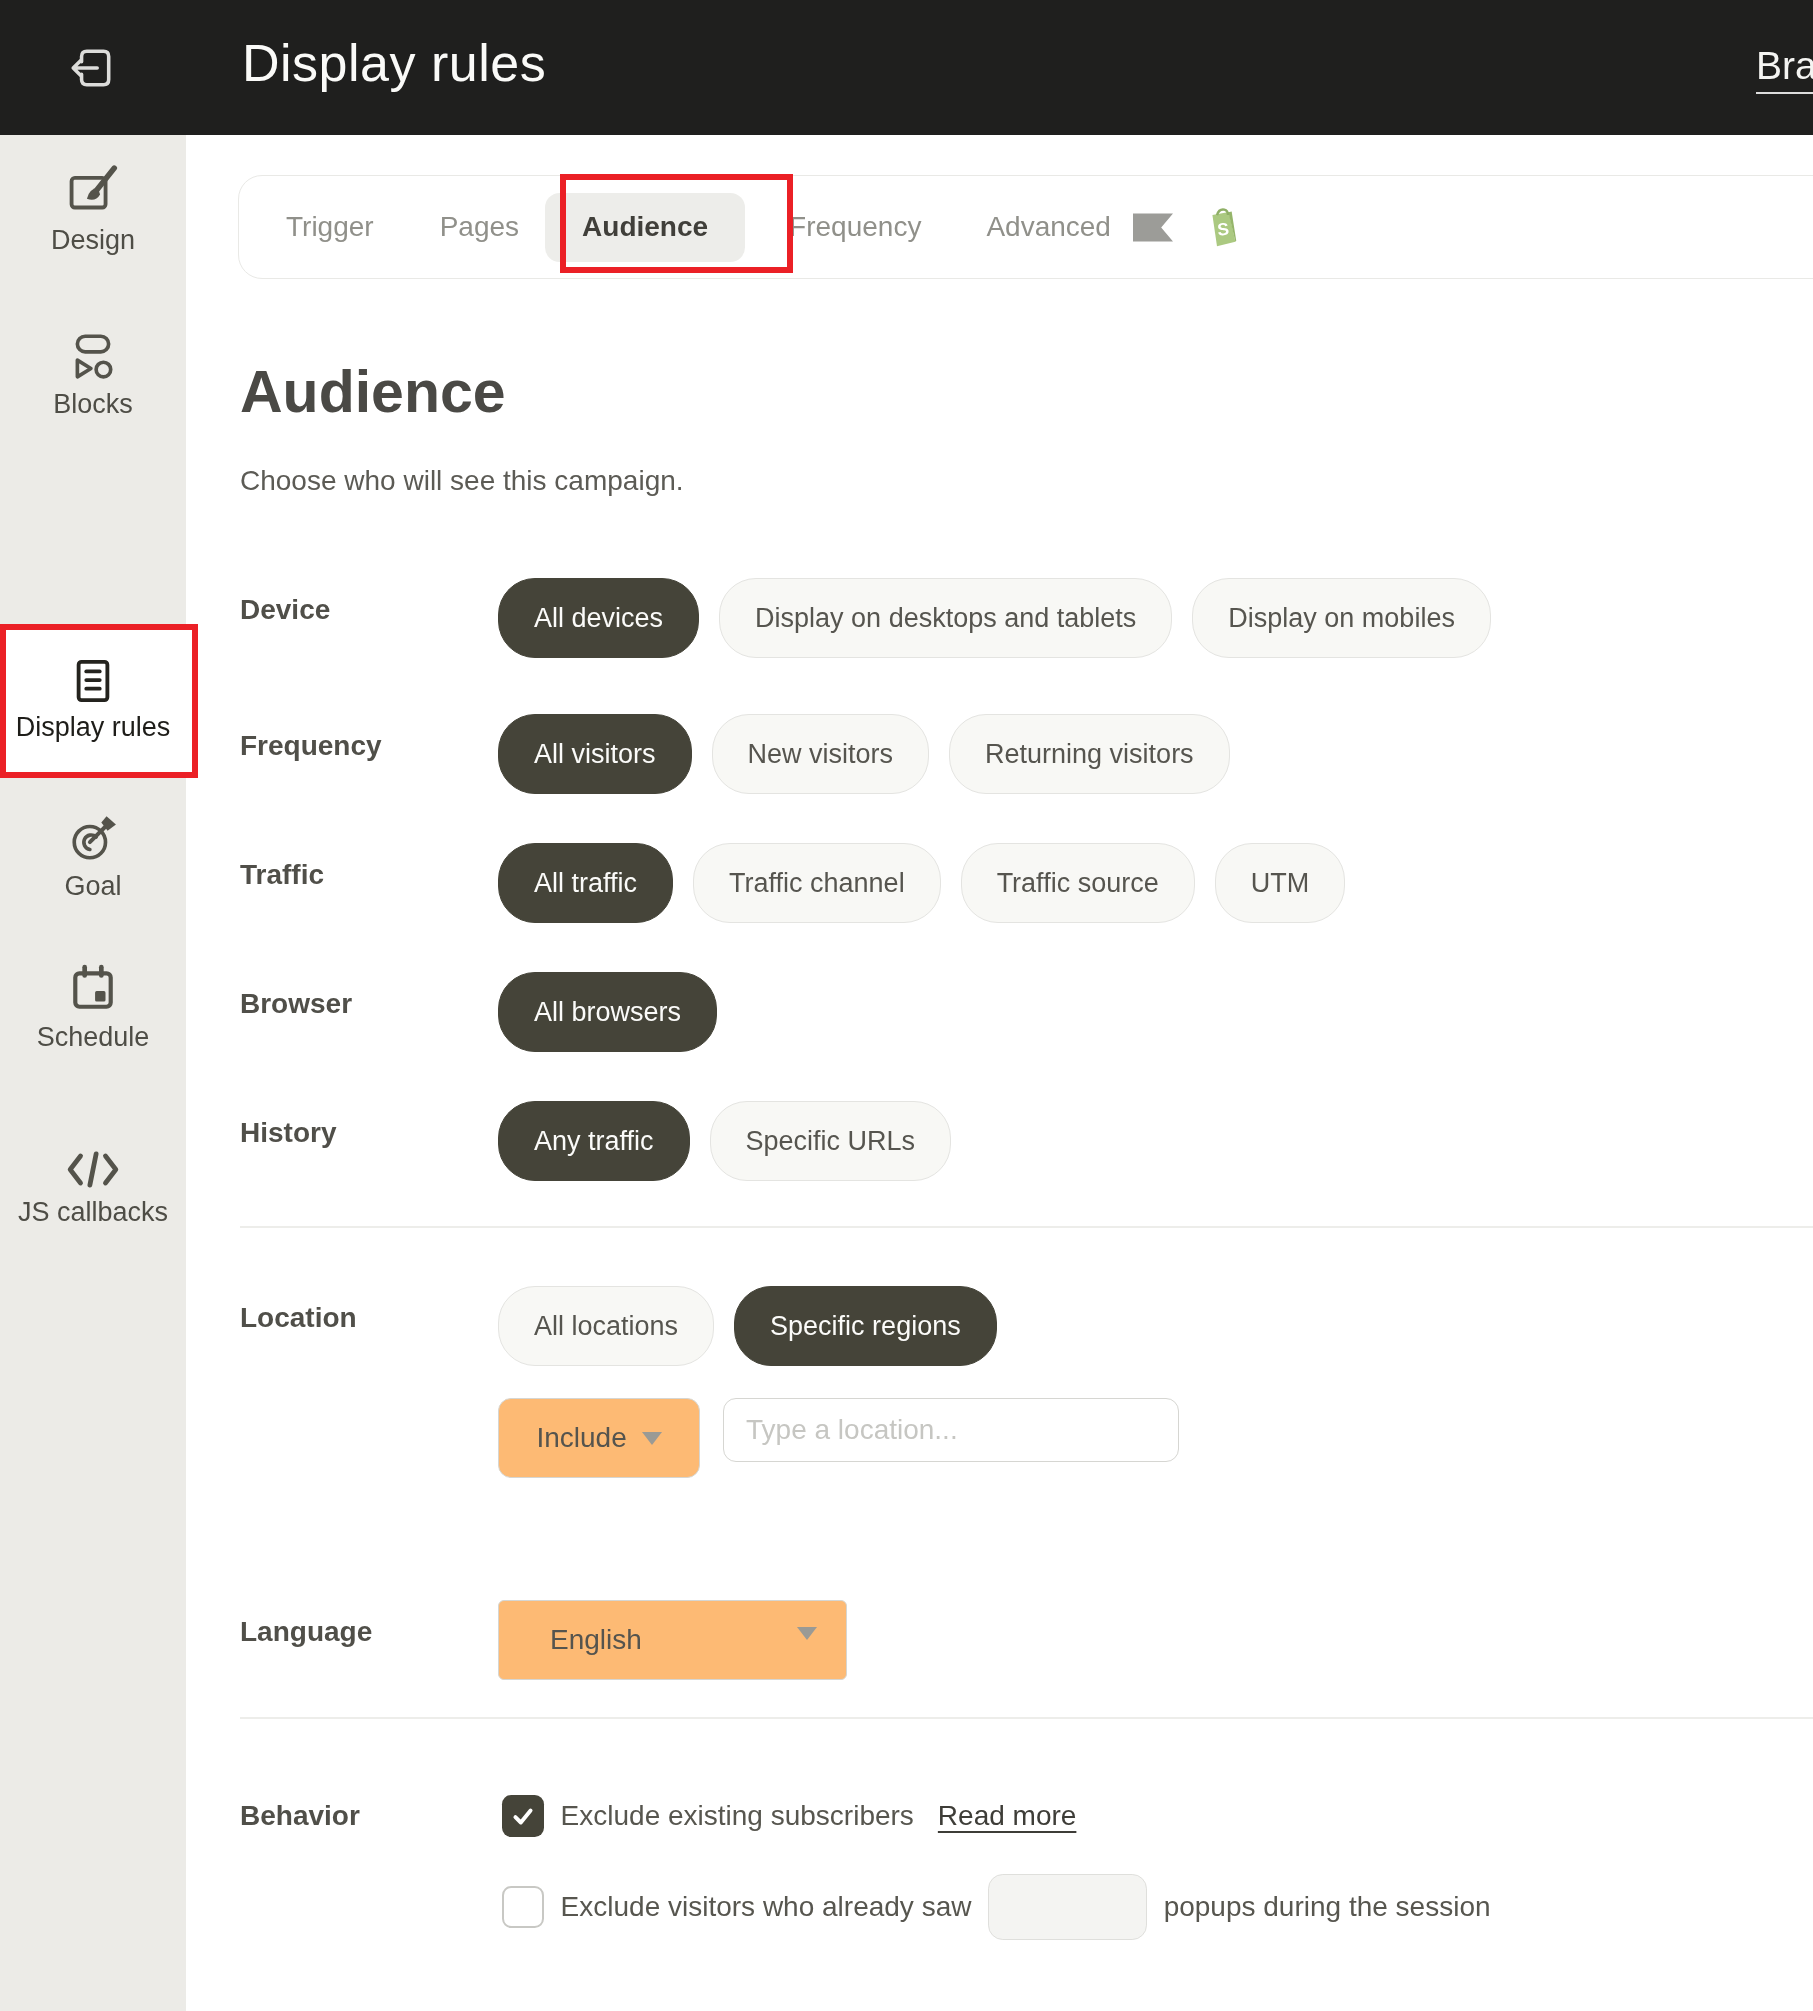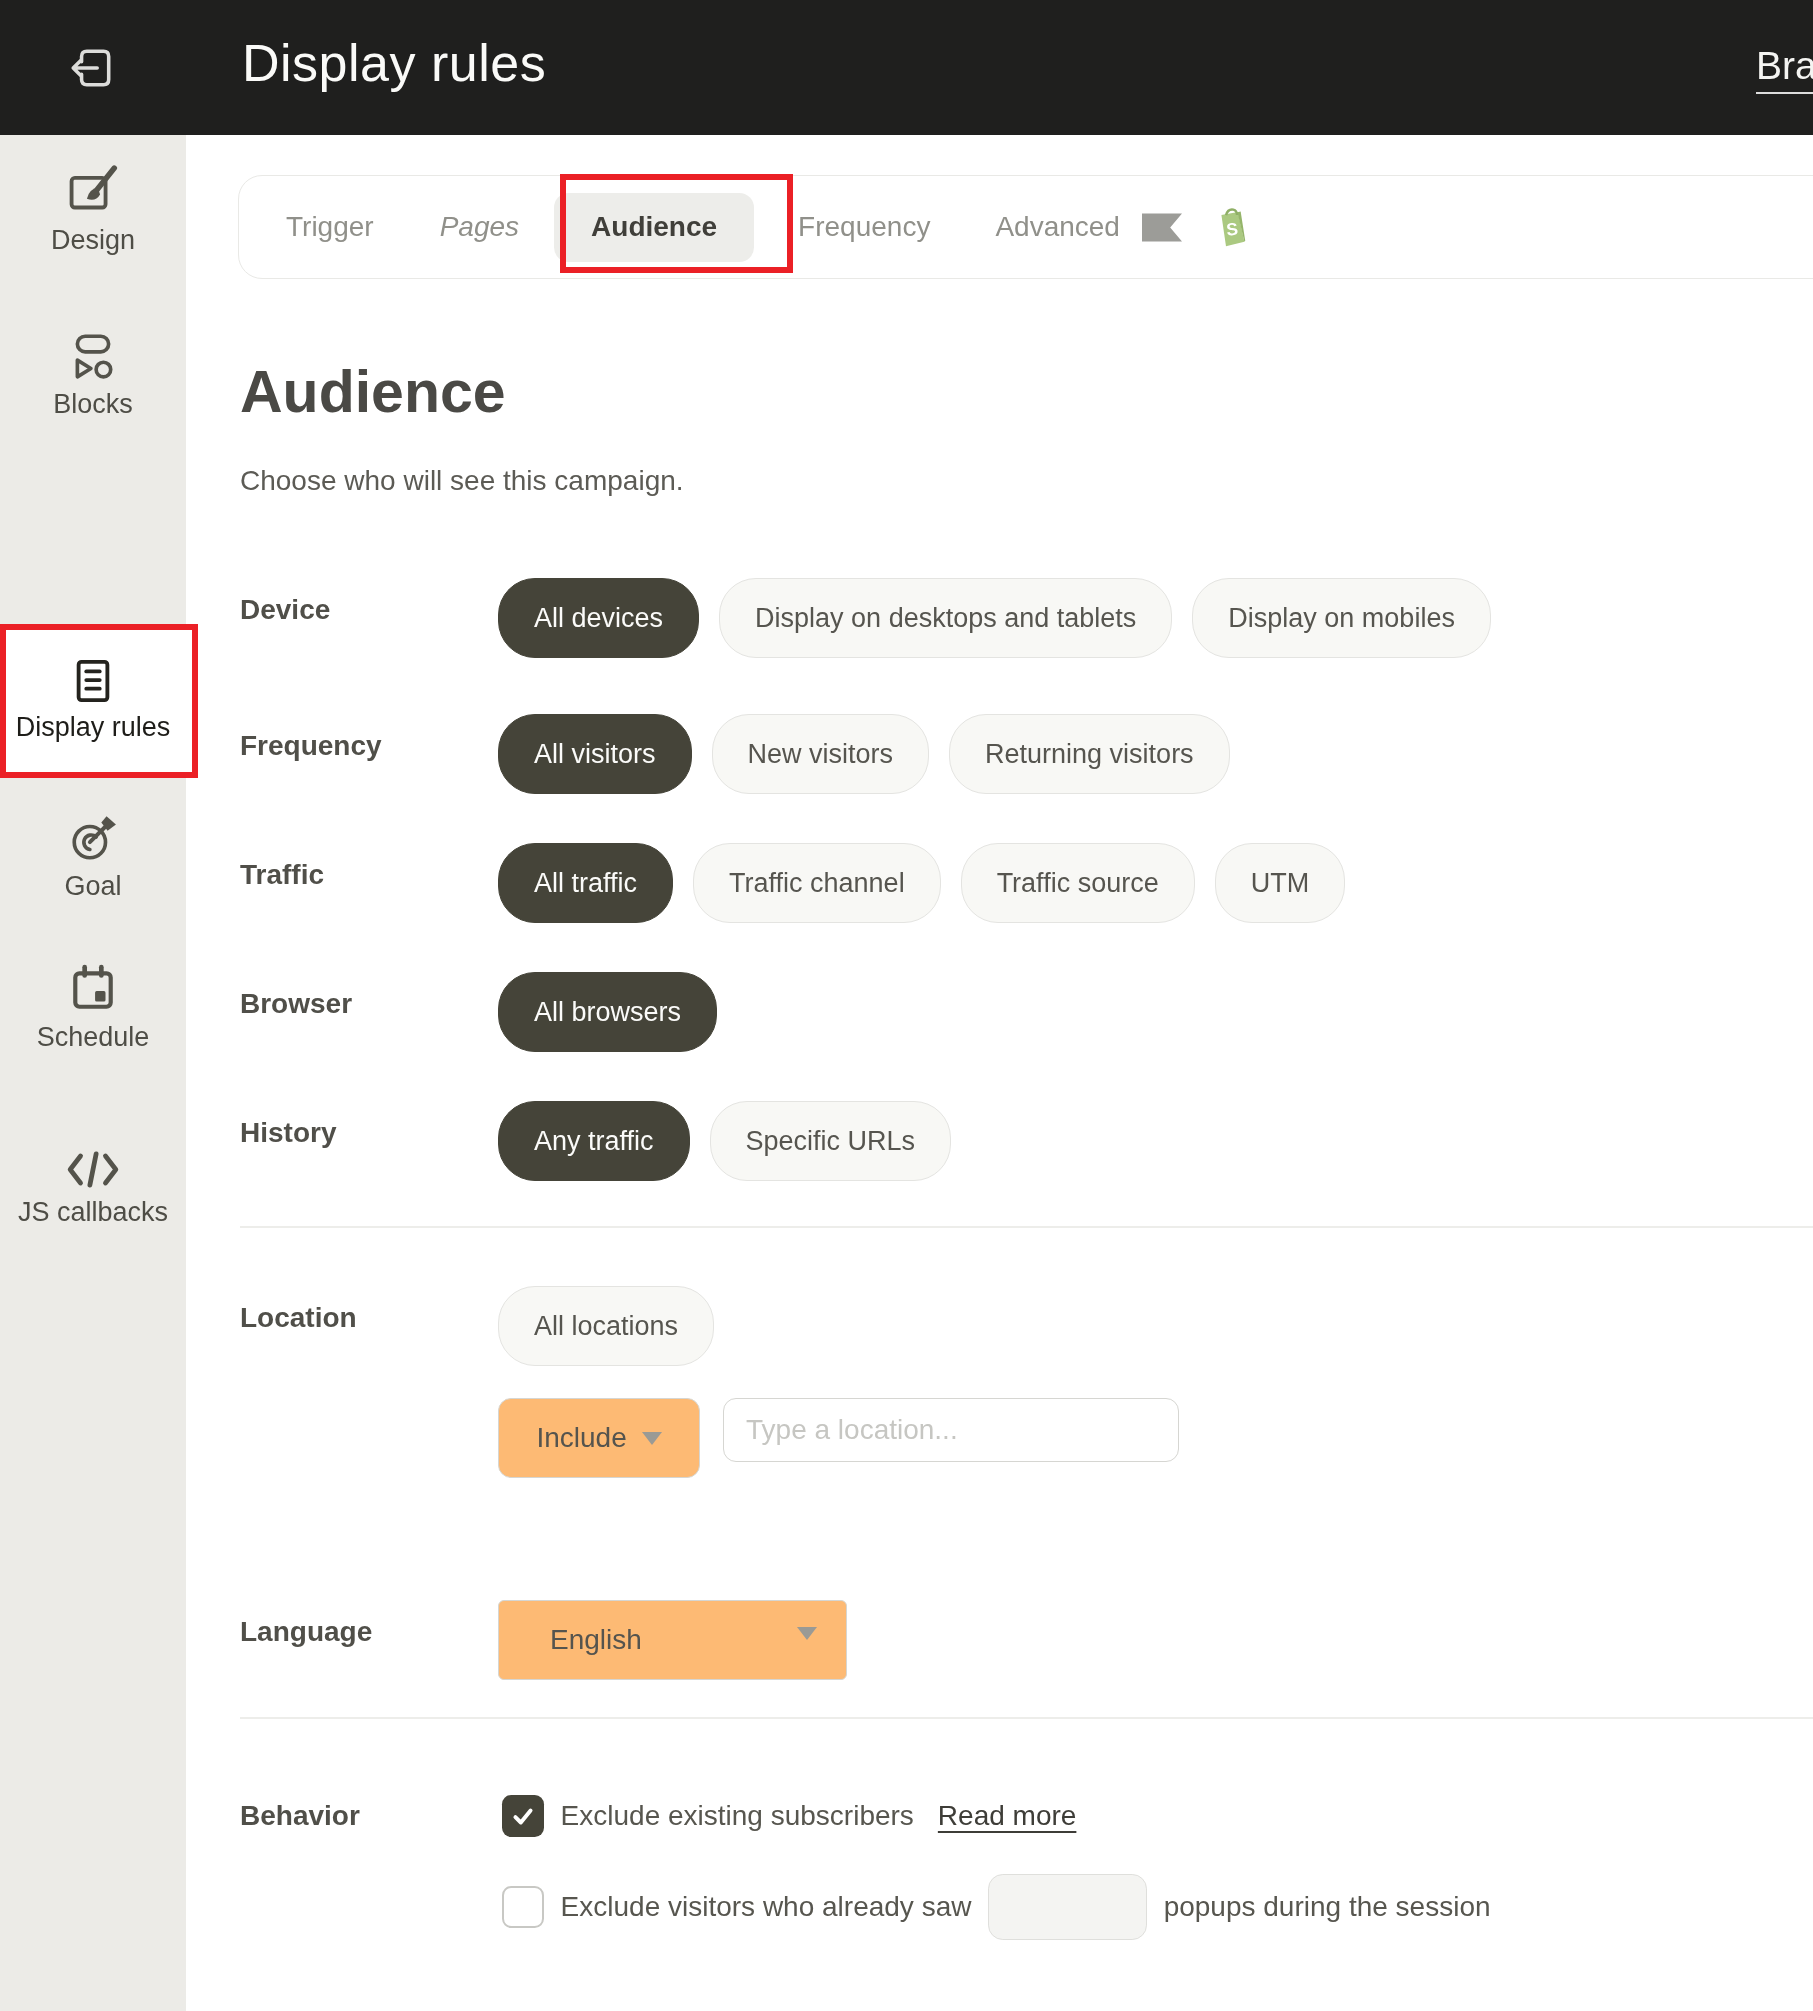--- a/index.html
+++ b/index.html
@@ -23,21 +23,21 @@
   
   .anno { position:absolute; border:6.5px solid #EB2026; background:transparent; z-index:8; pointer-events:none; }
   .anno-sidebar { left:0; top:624px; width:198px; height:154px; }
   .anno-tab { left:560px; top:174px; width:233px; height:99px; }
   
   .content { position:absolute; left:186px; top:135px; width:1627px; height:1877px; background:#fff; }
   
   .tabbar { position:absolute; left:52px; top:40px; width:1661px; height:104px; background:#fff;
     border:1.8px solid #E9E9E6; border-radius:24px; display:flex; align-items:center; padding-left:47px; }
   .tab { font-size:28px; color:#90908A; cursor:pointer; white-space:nowrap; }
-  .tab-trigger { margin-right:66px; } .tab-pages { margin-right:35px;font-style:italic; }
+  .tab-trigger { margin-right:66px; } .tab-pages { margin-right:26px; }
   .tab-pill { background:#EDEDEA; border-radius:14.8px; padding:18.5px 37px; color:#403F3A; font-weight:600; margin-right:44px; }
   .tab-frequency { margin-right:65px; } .tab-advanced { margin-right:22px; }
   .flag-icon { margin-right:31px; display:flex; }
   .shopify-icon { display:flex; }
   
   .h1 { position:absolute; left:54px; top:224px; font-size:59px; line-height:66px; font-weight:600; color:#4A4945; }
   .subtitle { position:absolute; left:54px; top:330px; font-size:28px; color:#5C5B55; }
   
   .rule-row { position:absolute; left:54px; height:63px; width:1569px; }
   .row-label { position:absolute; left:0; top:50%; transform:translateY(-50%); font-size:28px; font-weight:700; color:#504F49; }
@@ -221,20 +221,21 @@
       <span class="pill">Specific URLs</span>
     </div>
   </div>
 
   <div class="divider div-1"></div>
 
   <div class="rule-row r-location">
     <span class="row-label">Location</span>
     <div class="pills">
       <span class="pill">All locations</span>
+      <span class="pill selected">Specific regions</span>
     </div>
   </div>
 
   <div class="include-row">
     <div class="select-box include-box">
       <span>Include</span>
       <span class="caret"></span>
     </div>
     <input class="loc-input" placeholder="Type a location..." style="">
   </div>

